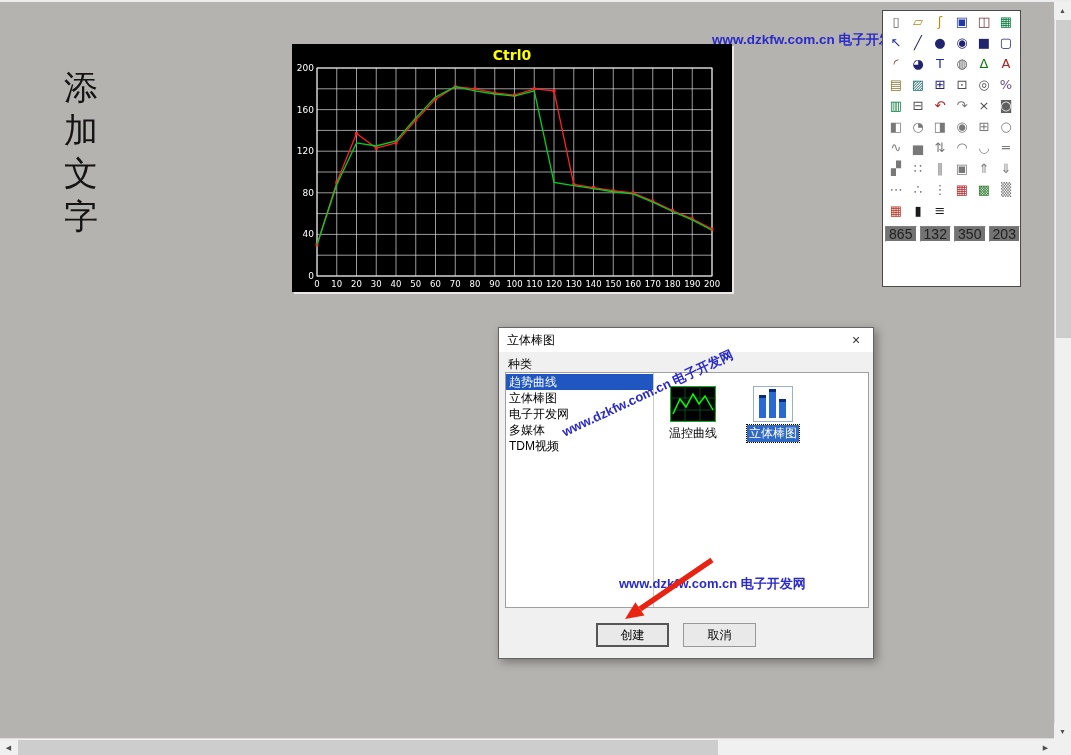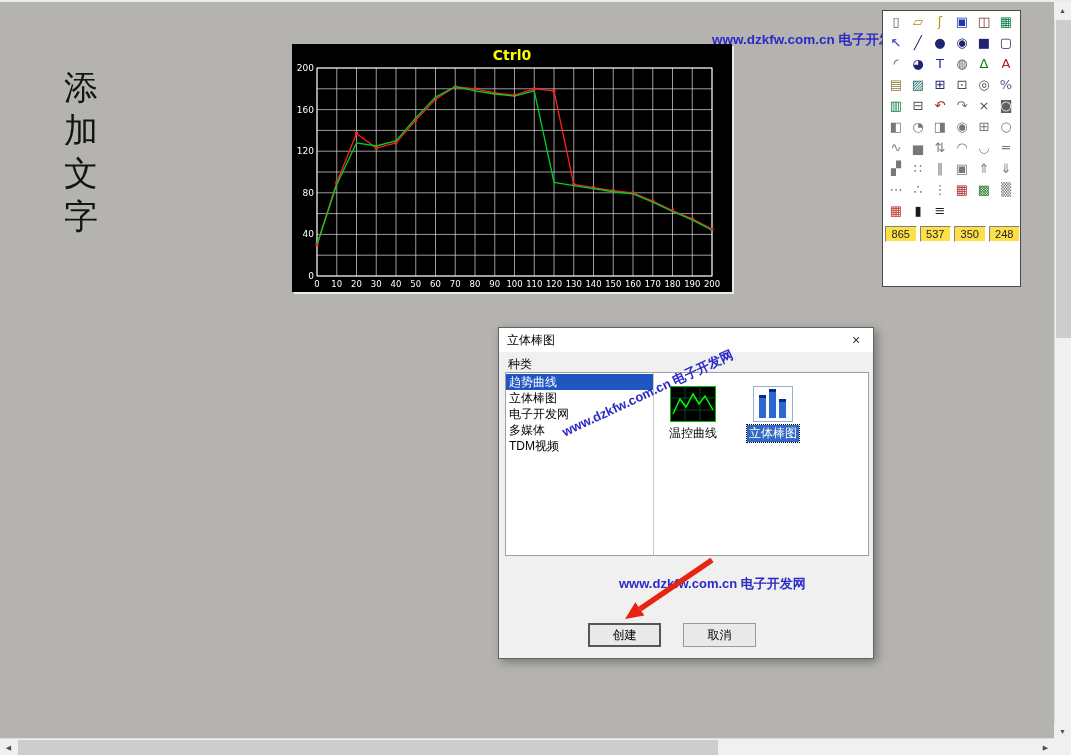--- a/index.html
+++ b/index.html
@@ -20,43 +20,43 @@
   .wm-diag{position:absolute;left:64px;top:96px;transform:rotate(-25deg);transform-origin:left center;z-index:4}
   .wm-bottom{position:absolute;left:120px;top:247px;z-index:4}
 
   
   .toolbox{position:absolute;left:882px;top:8px;width:139px;height:277px;background:#fff;border:1px solid #4a4a4a;z-index:2}
   .tb-title{height:32px;padding:7px 0 0 7px;font-size:12px;color:#8a8a8a}
   .tb-grid{display:grid;grid-template-columns:repeat(6,22px);grid-auto-rows:21px;margin-left:2px}
   .tb-cell{display:flex;align-items:center;justify-content:center;font-size:13px;
            font-family:"DejaVu Sans",sans-serif;cursor:default}
   .tb-fields{display:flex;gap:3px;margin:5px 0 0 2px}
-  .tb-field{width:32px;height:16px;font-size:11px;line-height:14px;text-align:center;color:#222;background:#fde047;
+  .tb-field{width:32px;height:16px;font-size:14px;line-height:14px;text-align:center;color:#222;background:#737373;
             border:1px solid;border-color:#808080 #ffffff #ffffff #808080}
 
   
   .dialog{position:absolute;left:498px;top:325px;width:376px;height:332px;background:#f0f0f0;
           border:1px solid #646464;box-shadow:3px 3px 9px rgba(0,0,0,.35);z-index:3}
   .dlg-title{height:24px;background:#ffffff;display:flex;align-items:center;font-size:12px;color:#000;padding-left:8px}
   .dlg-close{margin-left:auto;width:34px;height:24px;display:flex;align-items:center;justify-content:center;
              font-size:14px;color:#333;cursor:default}
   .dlg-cat{position:absolute;left:9px;top:28px;font-size:12px;color:#000}
-  .dlg-content{position:absolute;left:6px;top:44px;width:364px;height:184px;background:#fff;
+  .dlg-content{position:absolute;left:6px;top:44px;width:364px;height:236px;background:#fff;
                border:1px solid #a0a0a0;display:flex;z-index:1}
   .dlg-list{width:148px;border-right:1px solid #c8c8c8;padding-top:1px}
   .list-item{height:16px;line-height:16px;font-size:12px;padding-left:3px;color:#000}
   .list-item.selected{background:#2056c0;color:#fff}
   .dlg-panel{position:relative;flex:1}
   .ctrl-item{position:absolute;top:13px;width:70px;text-align:center}
   .ctrl-icon{width:46px;height:36px;margin:0 auto}
   .ctrl-label{font-size:12px;margin-top:3px;display:inline-block;padding:0 2px;color:#000}
   .ctrl-label.selected{background:#316ac5;color:#fff;outline:1px dotted #000}
   .dlg-btn{position:absolute;top:295px;width:73px;height:24px;background:#e9e9e9;border:1px solid #9a9a9a;
            font-size:12px;text-align:center;line-height:21px;color:#000}
-  .btn-create{left:89px;border:2px solid #565656;line-height:19px}
+  .btn-create{left:97px;border:2px solid #565656;line-height:19px}
   .btn-cancel{left:184px}
 
   
   .arrow-svg{position:absolute;left:595px;top:545px;z-index:6}
 
   
   .sb-v{position:absolute;right:0;top:0;width:17px;height:738px;background:#f0f0f0;border-left:1px solid #dcdcdc}
   .sb-h{position:absolute;left:0;bottom:0;width:1054px;height:17px;background:#f0f0f0;border-top:1px solid #dcdcdc}
   .sb-btn{position:absolute;width:17px;height:17px;display:flex;align-items:center;justify-content:center;
           font-size:7px;color:#505050;background:#f0f0f0}
@@ -227,23 +227,23 @@
         <div class="tb-cell" style="color: rgb(120, 120, 120);">▒</div>
         <div class="tb-cell" style="color: rgb(192, 48, 32);">▦</div>
         <div class="tb-cell" style="color: rgb(26, 26, 26);">▮</div>
         <div class="tb-cell" style="color: rgb(26, 26, 26);">≡</div>
         <div class="tb-cell"></div>
         <div class="tb-cell"></div>
         <div class="tb-cell"></div>
       </div>
     <div class="tb-fields" id="toolbox-fields">
         <div class="tb-field">865</div>
-        <div class="tb-field">537</div>
+        <div class="tb-field">132</div>
         <div class="tb-field">350</div>
-        <div class="tb-field">248</div>
+        <div class="tb-field">203</div>
       </div>
   </div>
 
   <div class="dialog">
     <div class="dlg-title">
       <span>立体棒图</span>
       <span class="dlg-close">×</span>
     </div>
     <div class="dlg-cat">种类</div>
     <div class="dlg-content">

